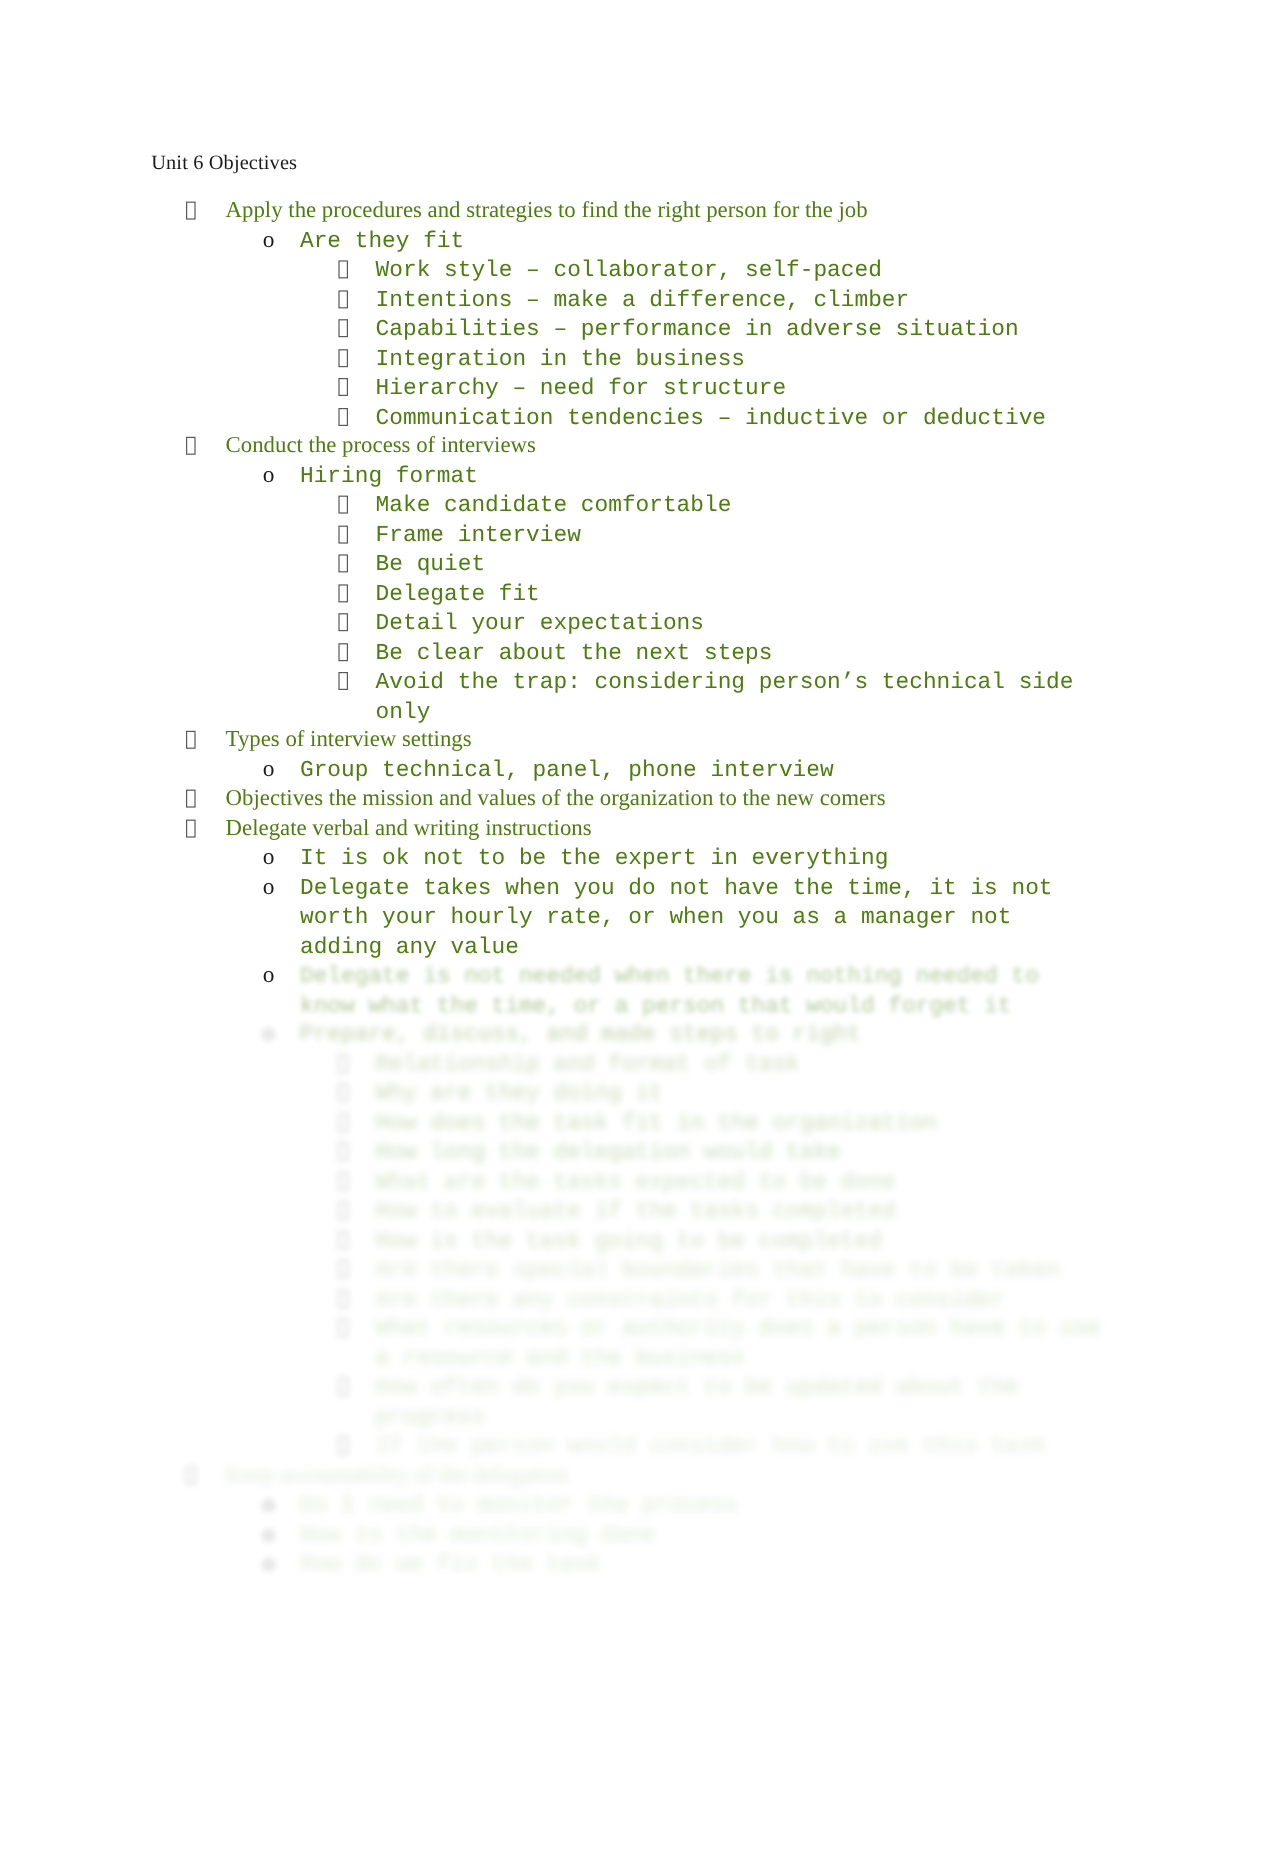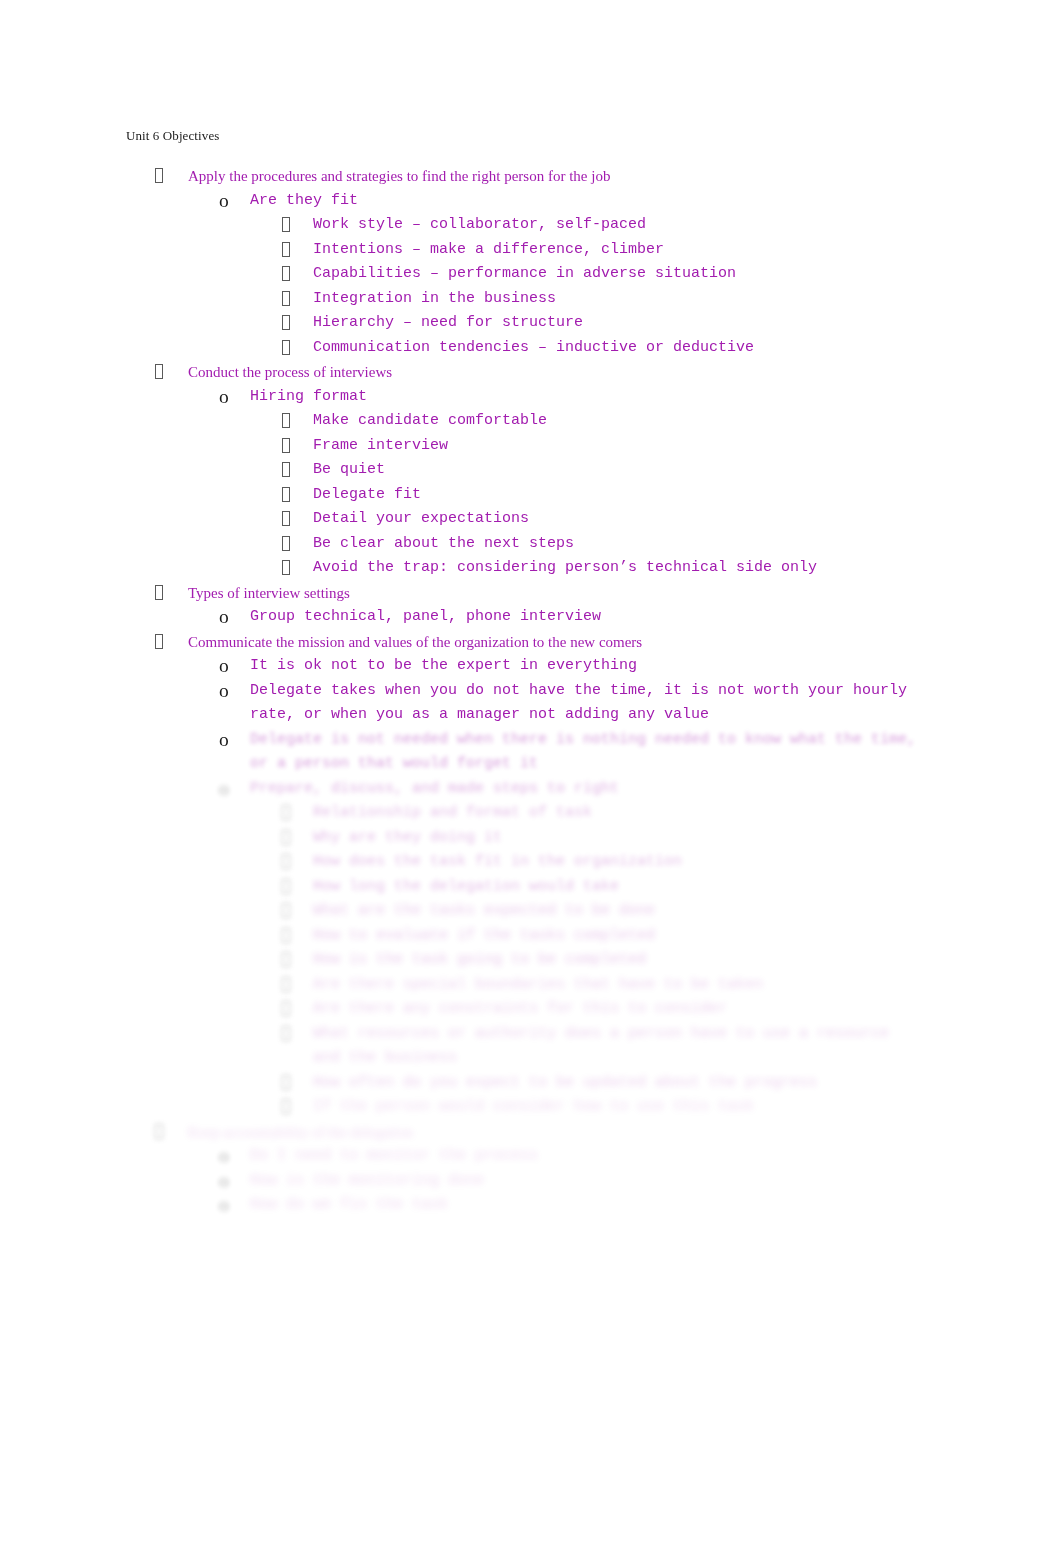--- a/index.html
+++ b/index.html
@@ -25,21 +25,21 @@
     width: 1062px;
     height: 1556px;
     background: #ffffff;
   }
 
   
   .doc-title {
     position: absolute;
     left: 126px;
     top: 124px;
-    font-size: 13px;
+    font-size: 17px;
     line-height: 24px;
     letter-spacing: 0.1px;
     white-space: nowrap;
   }
 
   
   .outline {
     position: absolute;
     left: 0;
     top: 164px;
@@ -67,23 +67,23 @@
     top: 0;
     font-size: 19.5px;
     line-height: 24.5px;
     color: #1a1a1a;
     font-family: "Liberation Serif", serif;
     user-select: none;
   }
 
   .row .rtext {
     display: block;
-    font-size: 15px;
+    font-size: 19px;
     line-height: 24.5px;
-    color: #a21caf;
+    color: #4d7c0f;
   }
 
   
   .lvl1 .bullet { left: 155px; }
   .lvl1 .rtext  { margin-left: 188px; margin-right: 140px; }
 
   .lvl2 .otext  { left: 219px; }
   .lvl2 .rtext  { margin-left: 250px; margin-right: 145px; font-family: Liberation Mono, monospace; }
 
   .lvl3 .bullet { left: 282px; }
@@ -192,21 +192,25 @@
       <div class="row lvl1">
         <span class="bullet"><span class="tofu"></span></span>
         <span class="rtext">Types of interview settings</span>
       </div>
       <div class="row lvl2">
         <span class="otext">o</span>
         <span class="rtext">Group technical, panel, phone interview</span>
       </div>
       <div class="row lvl1">
         <span class="bullet"><span class="tofu"></span></span>
-        <span class="rtext">Communicate the mission and values of the organization to the new comers</span>
+        <span class="rtext">Objectives the mission and values of the organization to the new comers</span>
+      </div>
+      <div class="row lvl1">
+        <span class="bullet"><span class="tofu"></span></span>
+        <span class="rtext">Delegate verbal and writing instructions</span>
       </div>
       <div class="row lvl2">
         <span class="otext">o</span>
         <span class="rtext">It is ok not to be the expert in everything</span>
       </div>
       <div class="row lvl2">
         <span class="otext">o</span>
         <span class="rtext">Delegate takes when you do not have the time, it is not worth your hourly rate, or when you as a manager not adding any value</span>
       </div>
       <div class="row lvl2 blurred sharpmark">

